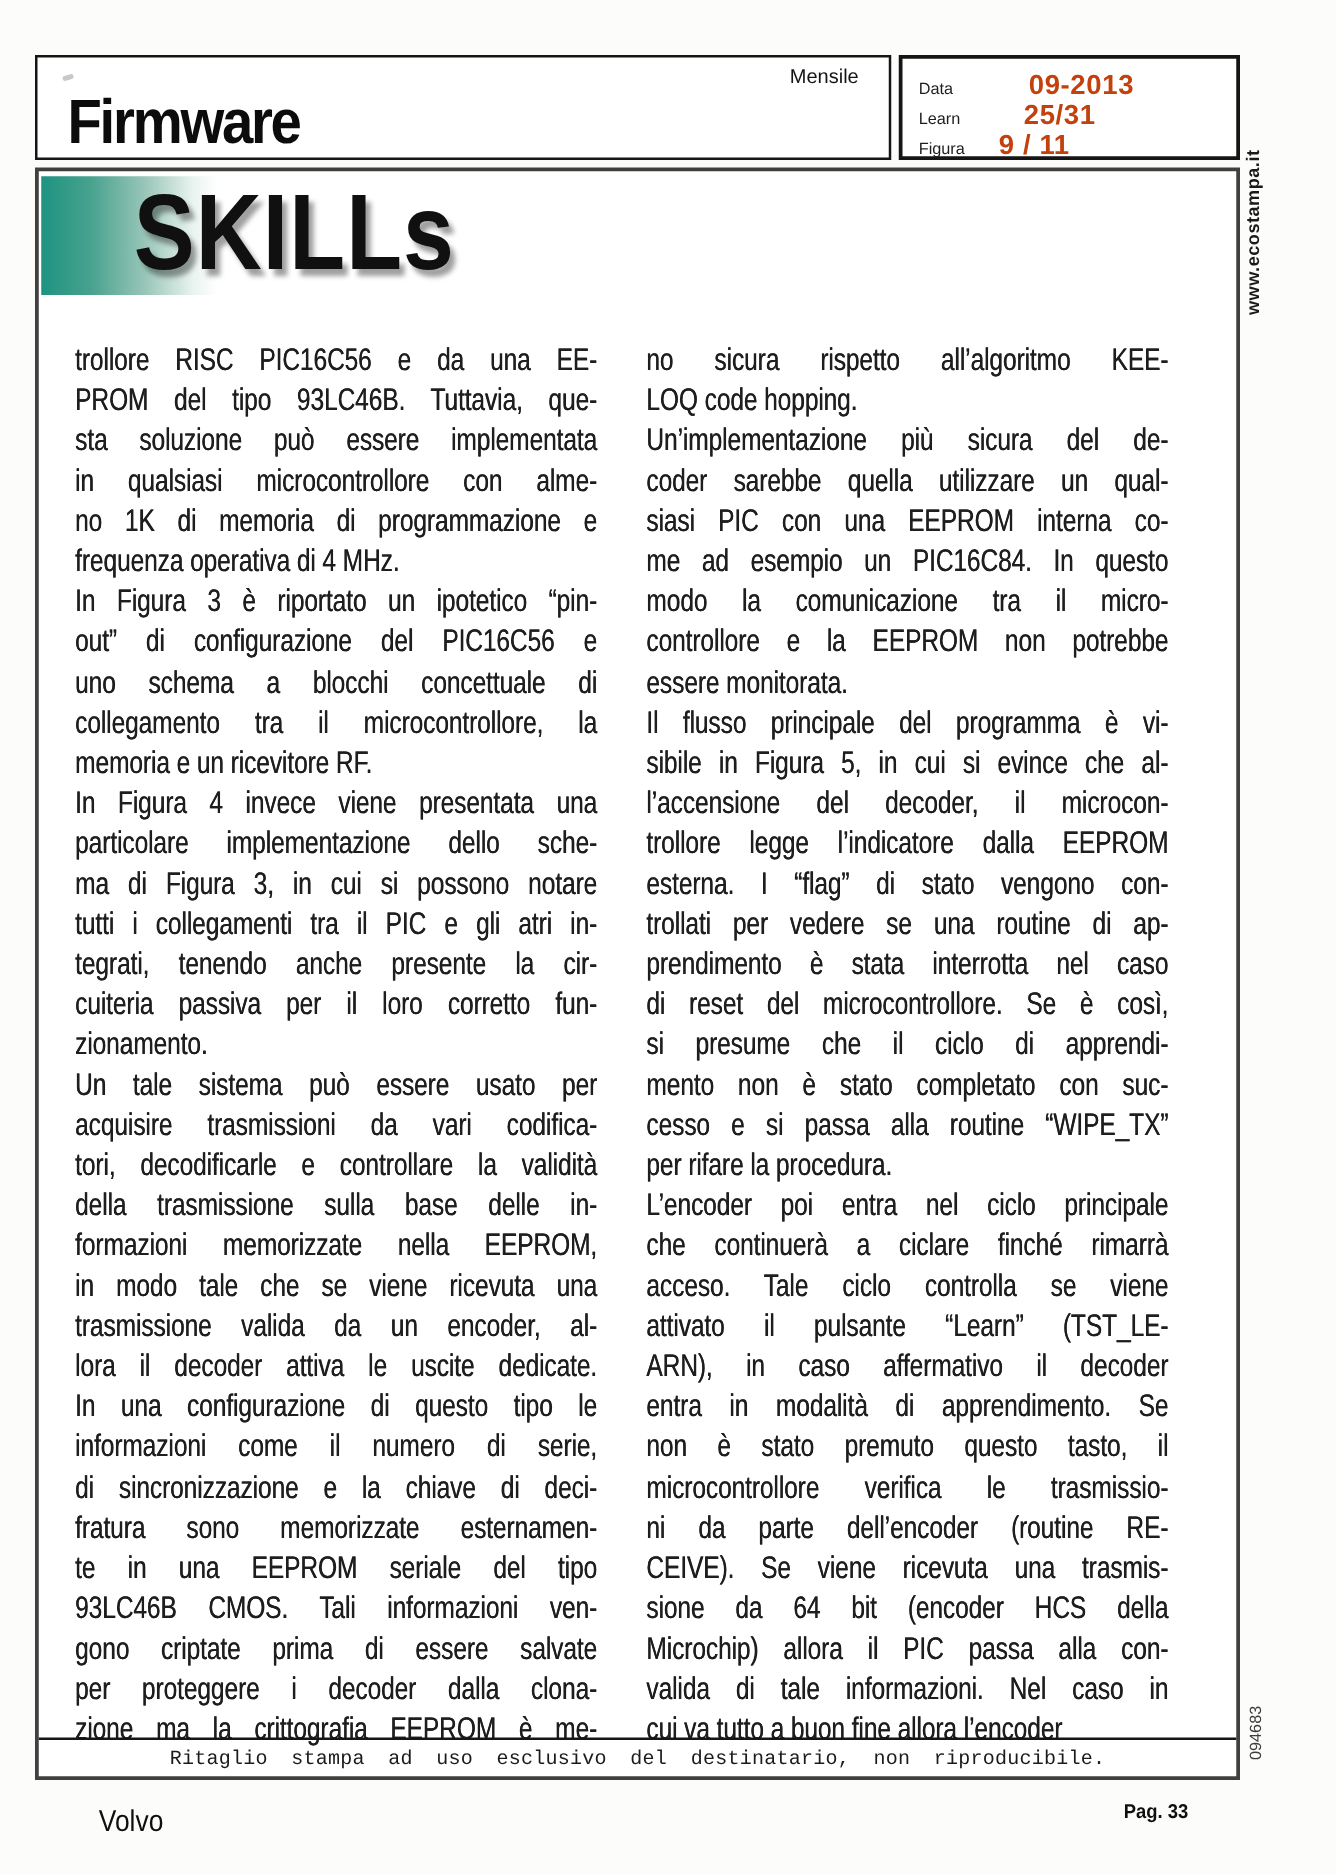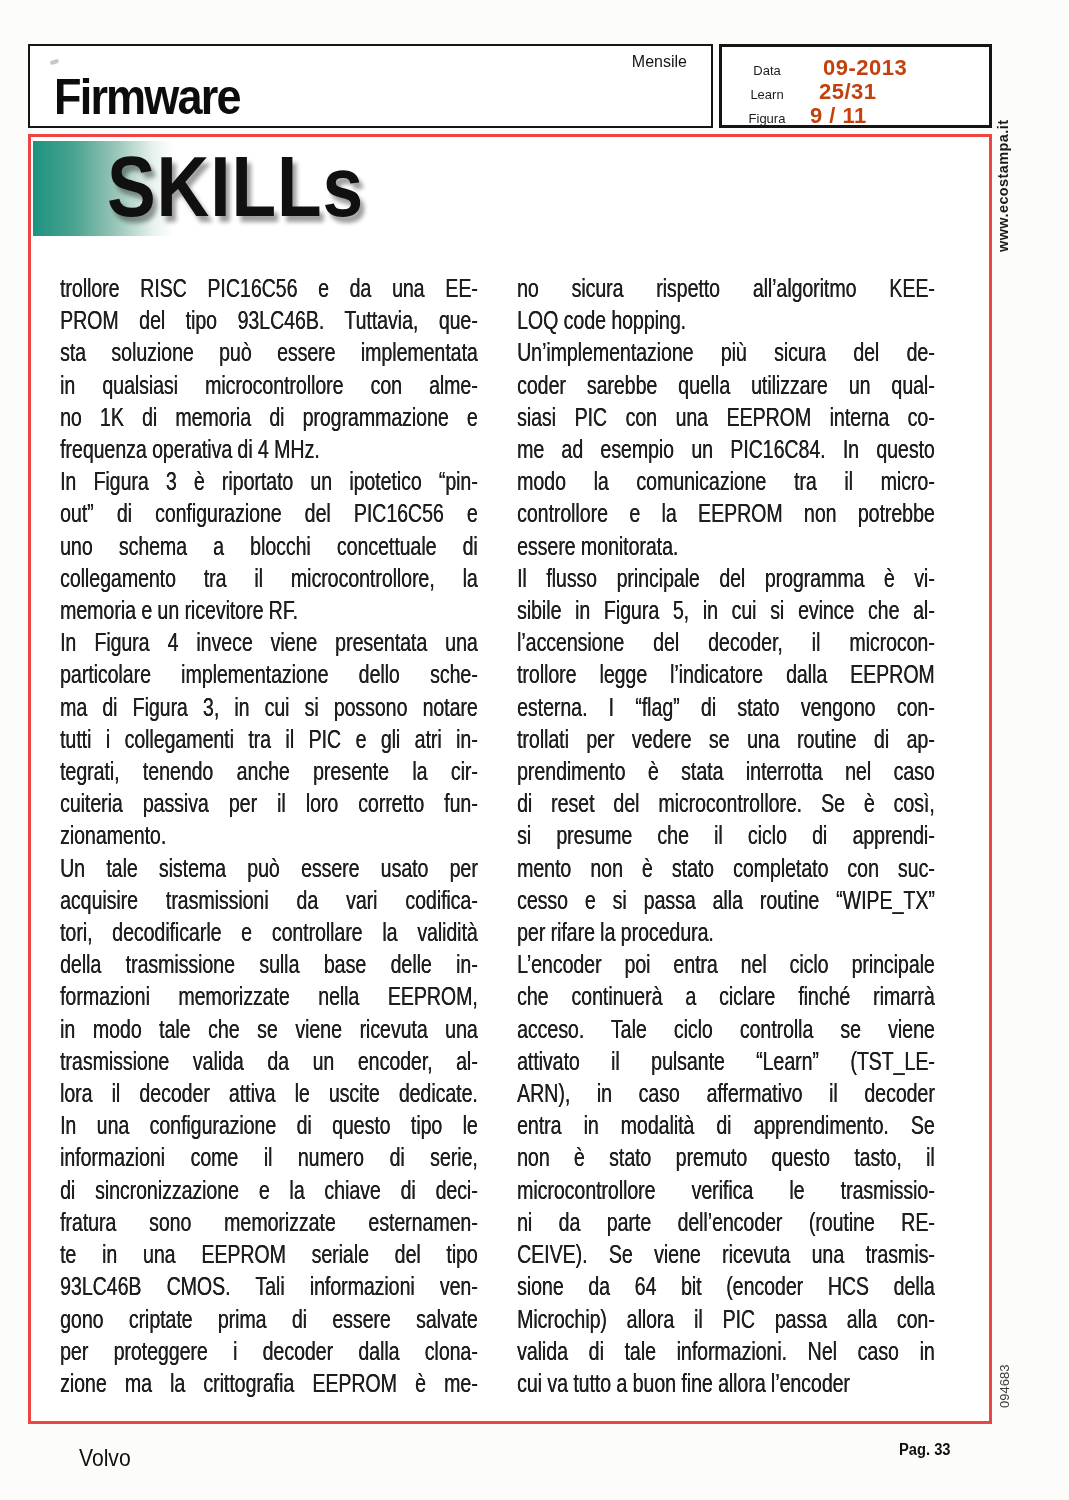--- a/index.html
+++ b/index.html
@@ -13,29 +13,29 @@
         background:#9a9a9a;opacity:.55;border-radius:2px;transform:rotate(-18deg);}
   .brand{position:absolute;left:24px;bottom:4px;font-size:50px;font-weight:bold;
         letter-spacing:-2px;color:#0c0c0c;transform:scaleX(.9);transform-origin:0 100%;
         line-height:1;}
   .mensile{position:absolute;top:7px;right:24px;font-size:16px;color:#141414;}
 
   .box2{position:absolute;left:719px;top:44px;width:273px;height:84px;
         border:3px solid #151515;background:#fff;box-sizing:border-box;
         padding:8px 0 0 13px;}
   .meta-row{display:flex;align-items:baseline;height:24px;}
-  .meta-label{width:64px;font-size:13px;color:#1d1d1d;flex:none;text-align:center;}
+  .meta-label{width:64px;font-size:13px;color:#1d1d1d;flex:none;}
   .meta-value{font-size:22px;font-weight:bold;letter-spacing:.5px;color:#c2410c;}
   .meta-row:nth-child(1) .meta-value{margin-left:24px;}
   .meta-row:nth-child(2) .meta-value{margin-left:20px;}
-  .meta-row:nth-child(3) .meta-value{margin-left:11px;}
+  .meta-row:nth-child(3) .meta-value{margin-left:0;}
 
   
   .main-box{position:absolute;left:28px;top:134px;width:964px;height:1290px;
-        border:3px solid #ef4444;background:#fff;box-sizing:border-box;}
+        border:3px solid #404040;background:#fff;box-sizing:border-box;}
   .skills-gradient{position:absolute;left:2px;top:4px;width:141px;height:95px;
         background:linear-gradient(to right,#1e9381 0%,#47a28e 28%,#9cc7ba 60%,
                    #e9f3ef 86%,#ffffff 100%);}
   .skills-text{position:absolute;left:76px;top:6px;font-size:86px;font-weight:bold;
         color:#101010;line-height:1;letter-spacing:1px;
         transform:scaleX(.85);transform-origin:0 0;
         text-shadow:5px 6px 5px rgba(0,0,0,.38);}
 
   
   .col{position:absolute;top:135px;width:532px;transform:scaleX(.785);
@@ -163,20 +163,23 @@
         <div class="line">non è stato premuto questo tasto, il</div>
         <div class="line">microcontrollore verifica le trasmissio-</div>
         <div class="line">ni da parte dell’encoder (routine RE-</div>
         <div class="line">CEIVE). Se viene ricevuta una trasmis-</div>
         <div class="line">sione da 64 bit (encoder HCS della</div>
         <div class="line">Microchip) allora il PIC passa alla con-</div>
         <div class="line">valida di tale informazioni. Nel caso in</div>
         <div class="line final">cui va tutto a buon fine allora l’encoder</div>
       </div>
 
+    <div class="bottom-strip">
+      <span>Ritaglio stampa ad uso esclusivo del destinatario, non riproducibile.</span>
+    </div>
   </div>
 
   <div class="ecostampa">www.ecostampa.it</div>
   <div class="code-vertical">094683</div>
 
   <div class="footer-brand">Volvo</div>
   <div class="footer-page">Pag. 33</div>
 
 </div>
 

